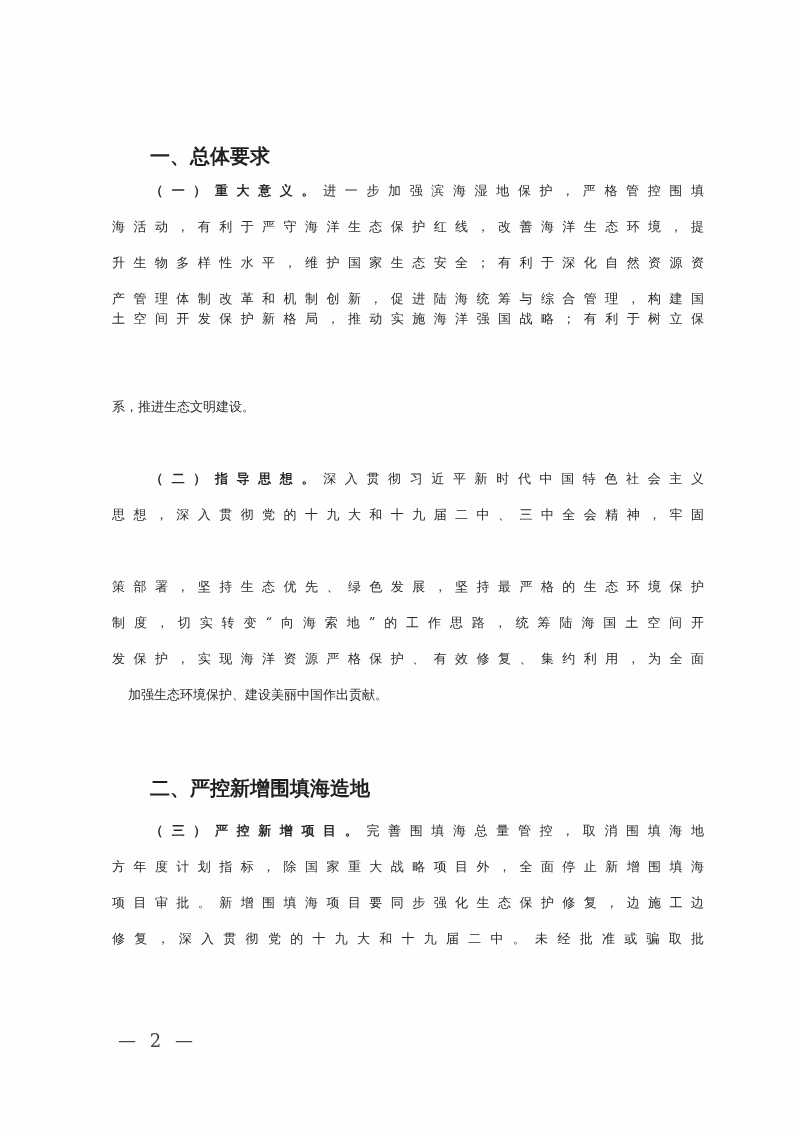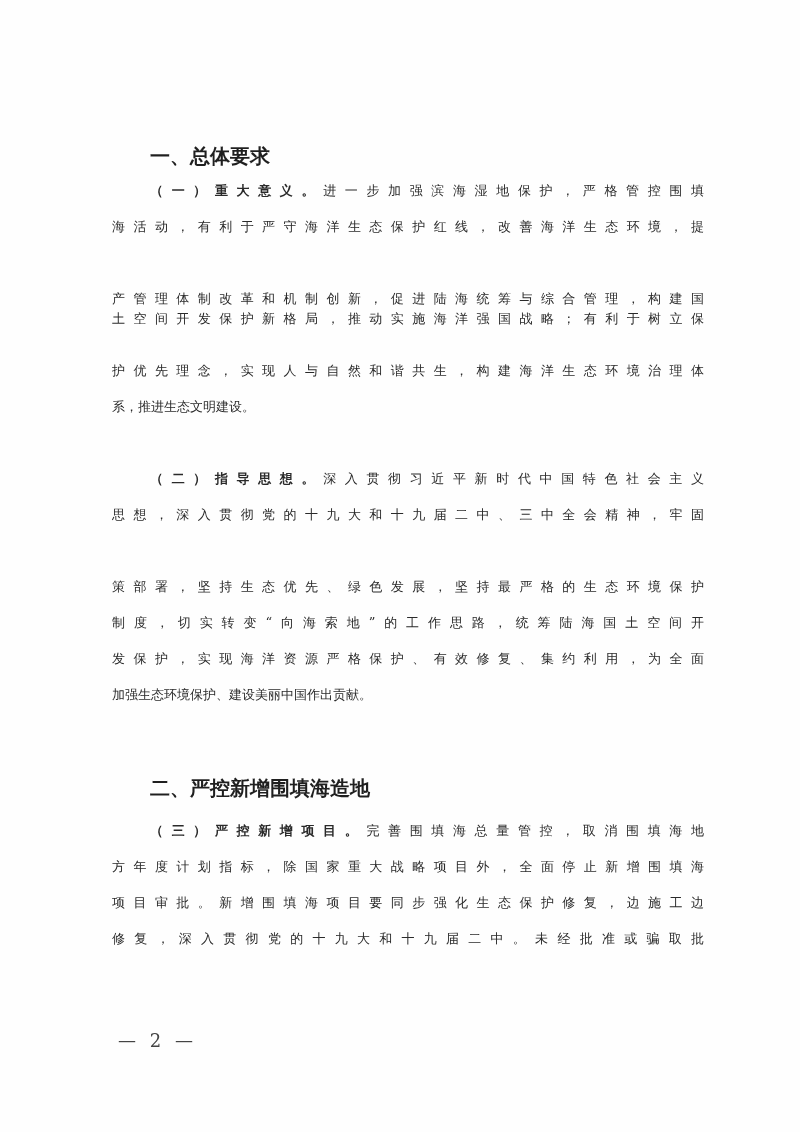--- a/index.html
+++ b/index.html
@@ -28,31 +28,31 @@
 </style>
 </head>
 <body>
 
 <div class="page">
 
   <div class="heading" style="top:141px;">一、总体要求</div>
 
   <div class="line indent" style="top:176px;"><span class="lead">（一）重大意义。</span><span>进一步加强滨海湿地保护，严格管控围填</span></div>
   <div class="line" style="top:212px;">海活动，有利于严守海洋生态保护红线，改善海洋生态环境，提</div>
+  <div class="line" style="top:248px;">升生物多样性水平，维护国家生态安全；有利于深化自然资源资</div>
   <div class="line" style="top:284px;">产管理体制改革和机制创新，促进陆海统筹与综合管理，构建国</div>
   <div class="line" style="top:304px;">土空间开发保护新格局，推动实施海洋强国战略；有利于树立保</div>
-  <div class="line" style="top:356px;">护优先理念，实现人与自然和谐共生，构建海洋生态环境治理体</div>
   <div class="line last" style="top:392px;">系，推进生态文明建设。</div>
 
   <div class="line indent" style="top:464px;"><span class="lead">（二）指导思想。</span><span>深入贯彻习近平新时代中国特色社会主义</span></div>
   <div class="line" style="top:500px;">思想，深入贯彻党的十九大和十九届二中、三中全会精神，牢固</div>
   <div class="line" style="top:572px;">策部署，坚持生态优先、绿色发展，坚持最严格的生态环境保护</div>
   <div class="line" style="top:608px;">制度，切实转变“向海索地”的工作思路，统筹陆海国土空间开</div>
   <div class="line" style="top:644px;">发保护，实现海洋资源严格保护、有效修复、集约利用，为全面</div>
-  <div class="line last" style="top:680px;">加强生态环境保护、建设美丽中国作出贡献。</div>
+  <div class="line last" style="top:680px;margin-left:16px;">加强生态环境保护、建设美丽中国作出贡献。</div>
 
   <div class="heading" style="top:773px;">二、严控新增围填海造地</div>
 
   <div class="line indent" style="top:816px;"><span class="lead">（三）严控新增项目。</span><span>完善围填海总量管控，取消围填海地</span></div>
   <div class="line" style="top:852px;">方年度计划指标，除国家重大战略项目外，全面停止新增围填海</div>
   <div class="line" style="top:888px;">项目审批。新增围填海项目要同步强化生态保护修复，边施工边</div>
   <div class="line" style="top:924px;">修复，深入贯彻党的十九大和十九届二中。未经批准或骗取批</div>
 
   <div class="pagenum">— 2 —</div>
 </div>

